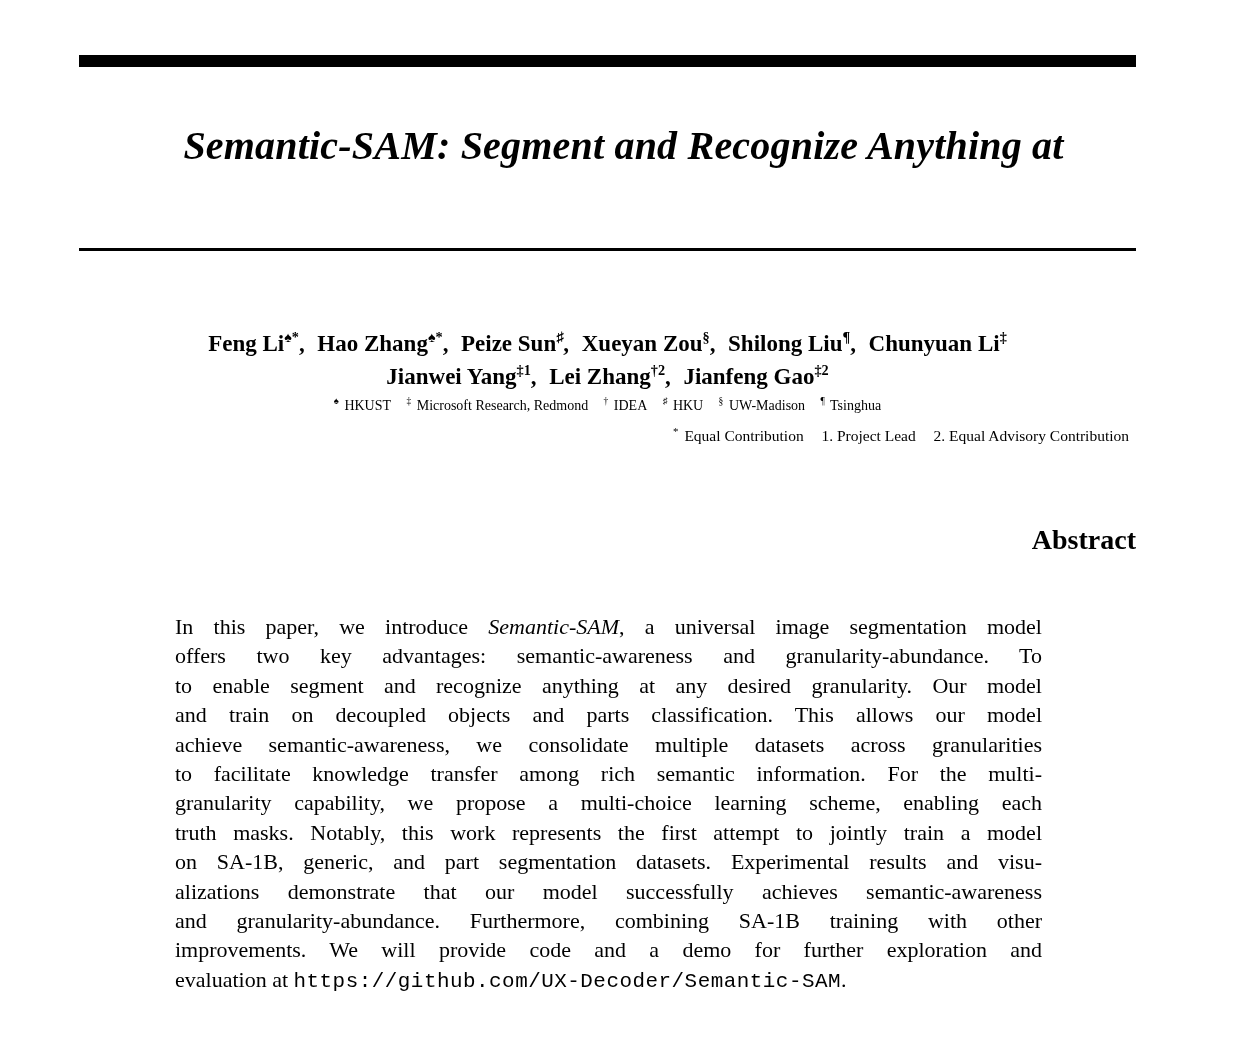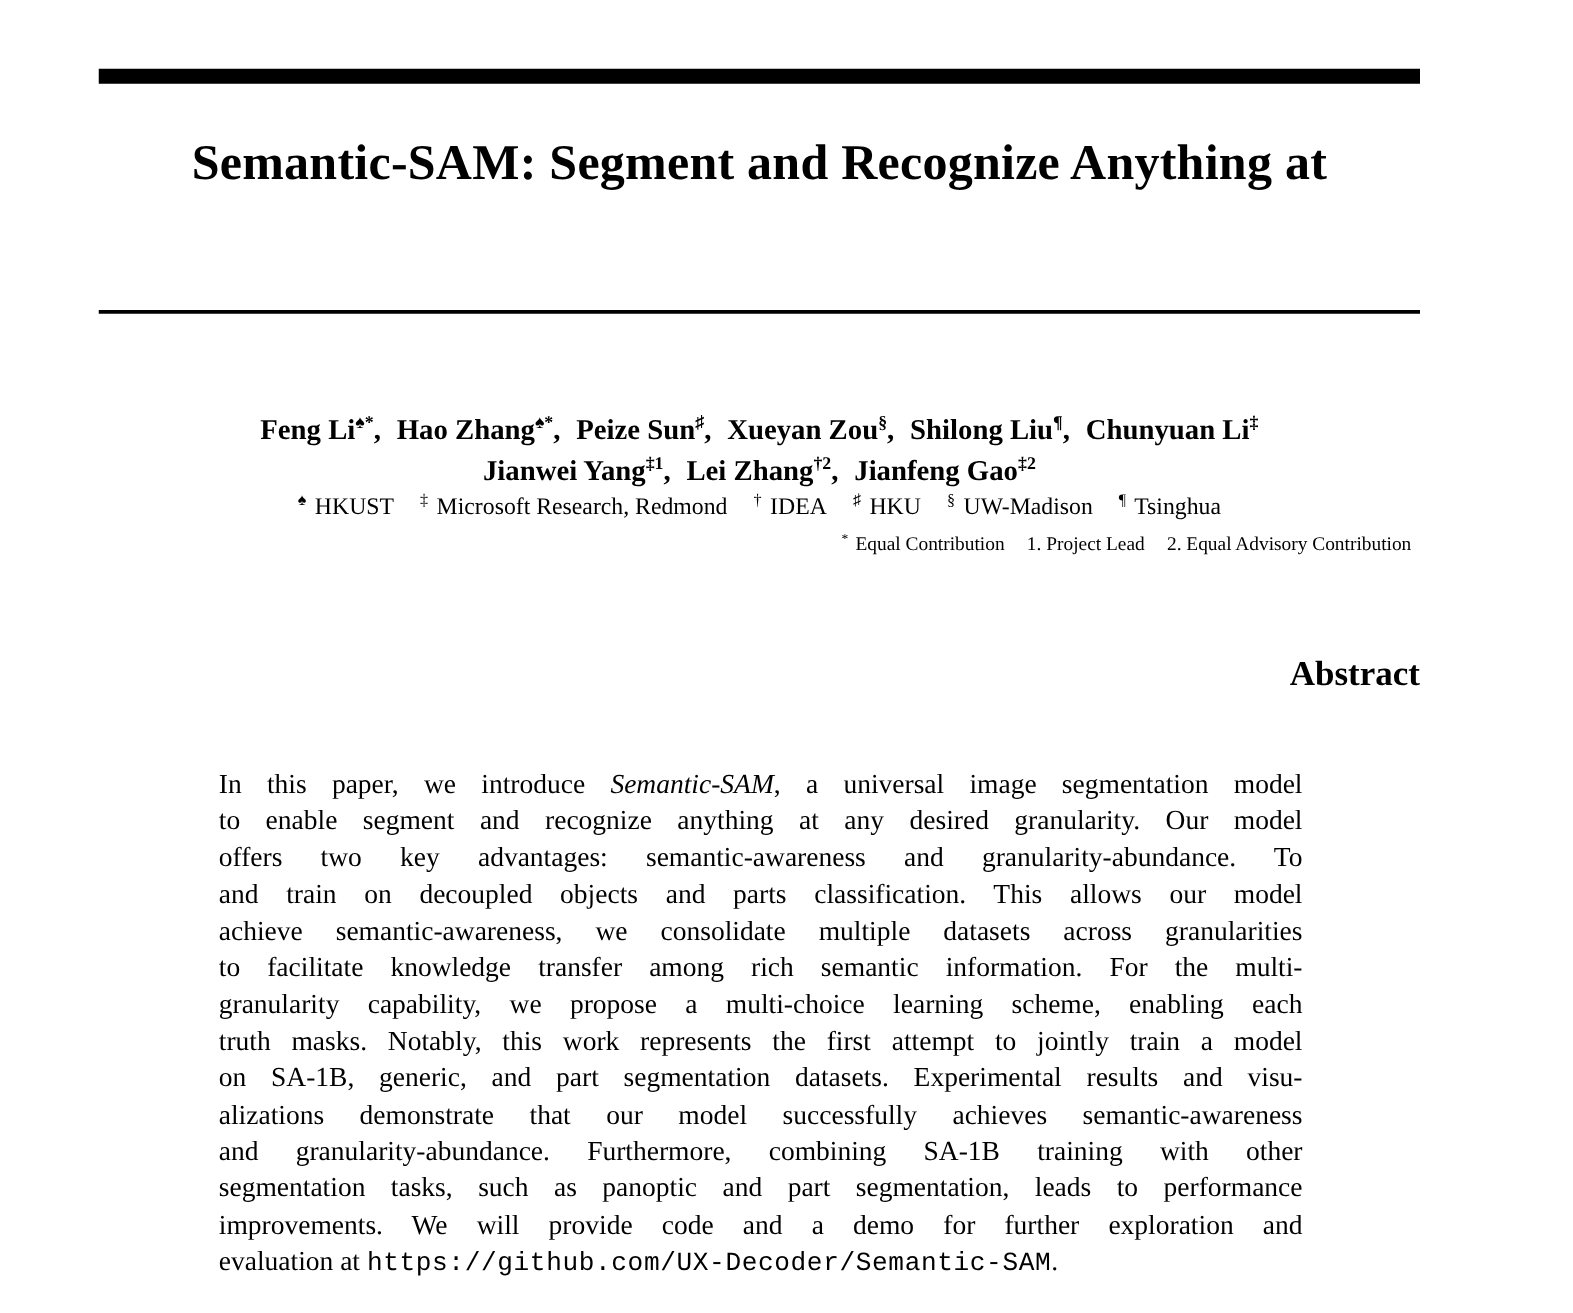--- a/index.html
+++ b/index.html
@@ -60,21 +60,21 @@
   }
   .gap-comma {
     margin-right: 0.55em;
   }
   .affiliations-block {
     position: absolute;
     left: 79px;
     top: 393px;
     width: 1057px;
     text-align: center;
-    font-size: 19px;
+    font-size: 14px;
     line-height: 26px;
   }
   .affil {
     margin: 0 0.55em;
     white-space: nowrap;
   }
   .affil sup {
     font-size: 68%;
     line-height: 0;
     vertical-align: super;
@@ -135,47 +135,46 @@
     letter-spacing: 0.5px;
   }
 </style>
 </head>
 <body>
 
 <div class="page">
 
   <div class="topbar"></div>
 
-  <h1 class="title-block" style="margin:0;">
+  <h1 class="title-block" style="margin:16px;font-style:italic;">
     <div>Semantic-SAM: Segment and Recognize Anything at</div>
   </h1>
 
   <div class="thin-rule"></div>
 
   <div class="authors-block">
     <div id="authors-line-1"><span class="author"><span>Feng Li</span><sup>♠*</sup></span><span class="gap-comma">,</span><span class="author"><span>Hao Zhang</span><sup>♠*</sup></span><span class="gap-comma">,</span><span class="author"><span>Peize Sun</span><sup>♯</sup></span><span class="gap-comma">,</span><span class="author"><span>Xueyan Zou</span><sup>§</sup></span><span class="gap-comma">,</span><span class="author"><span>Shilong Liu</span><sup>¶</sup></span><span class="gap-comma">,</span><span class="author"><span>Chunyuan Li</span><sup>‡</sup></span></div>
     <div id="authors-line-2"><span class="author"><span>Jianwei Yang</span><sup>‡1</sup></span><span class="gap-comma">,</span><span class="author"><span>Lei Zhang</span><sup>†2</sup></span><span class="gap-comma">,</span><span class="author"><span>Jianfeng Gao</span><sup>‡2</sup></span></div>
   </div>
 
   <div class="affiliations-block" id="affiliations"><span class="affil"><sup>♠</sup> HKUST</span><span class="affil"><sup>‡</sup> Microsoft Research, Redmond</span><span class="affil"><sup>†</sup> IDEA</span><span class="affil"><sup>♯</sup> HKU</span><span class="affil"><sup>§</sup> UW-Madison</span><span class="affil"><sup>¶</sup> Tsinghua</span></div>
 
   <div class="notes-block" id="notes"><span class="note"><sup>*</sup> Equal Contribution</span><span class="note"> 1. Project Lead</span><span class="note"> 2. Equal Advisory Contribution</span></div>
 
   <h2 class="abstract-heading">Abstract</h2>
 
   <div class="abstract-body" id="abstract-body">
       <div class="abs-line"><span>In this paper, we introduce </span><span class="seg-italic">Semantic-SAM</span><span>, a universal image segmentation model</span></div>
+      <div class="abs-line"><span>offers two key advantages: semantic-awareness and granularity-abundance. To</span></div>
       <div class="abs-line"><span>to enable segment and recognize anything at any desired granularity. Our model</span></div>
-      <div class="abs-line"><span>offers two key advantages: semantic-awareness and granularity-abundance. To</span></div>
       <div class="abs-line"><span>and train on decoupled objects and parts classification. This allows our model</span></div>
       <div class="abs-line"><span>achieve semantic-awareness, we consolidate multiple datasets across granularities</span></div>
       <div class="abs-line"><span>to facilitate knowledge transfer among rich semantic information. For the multi-</span></div>
       <div class="abs-line"><span>granularity capability, we propose a multi-choice learning scheme, enabling each</span></div>
       <div class="abs-line"><span>truth masks. Notably, this work represents the first attempt to jointly train a model</span></div>
       <div class="abs-line"><span>on SA-1B, generic, and part segmentation datasets. Experimental results and visu-</span></div>
       <div class="abs-line"><span>alizations demonstrate that our model successfully achieves semantic-awareness</span></div>
       <div class="abs-line"><span>and granularity-abundance. Furthermore, combining SA-1B training with other</span></div>
-      <div class="abs-line"><span>segmentation tasks, such as panoptic and part segmentation, leads to performance</span></div>
       <div class="abs-line"><span>improvements.  We will provide code and a demo for further exploration and</span></div>
       <div class="abs-line last"><span>evaluation at </span><span class="seg-mono">https://github.com/UX-Decoder/Semantic-SAM</span><span>.</span></div>
     </div>
 
 </div>
 
 </body></html>

